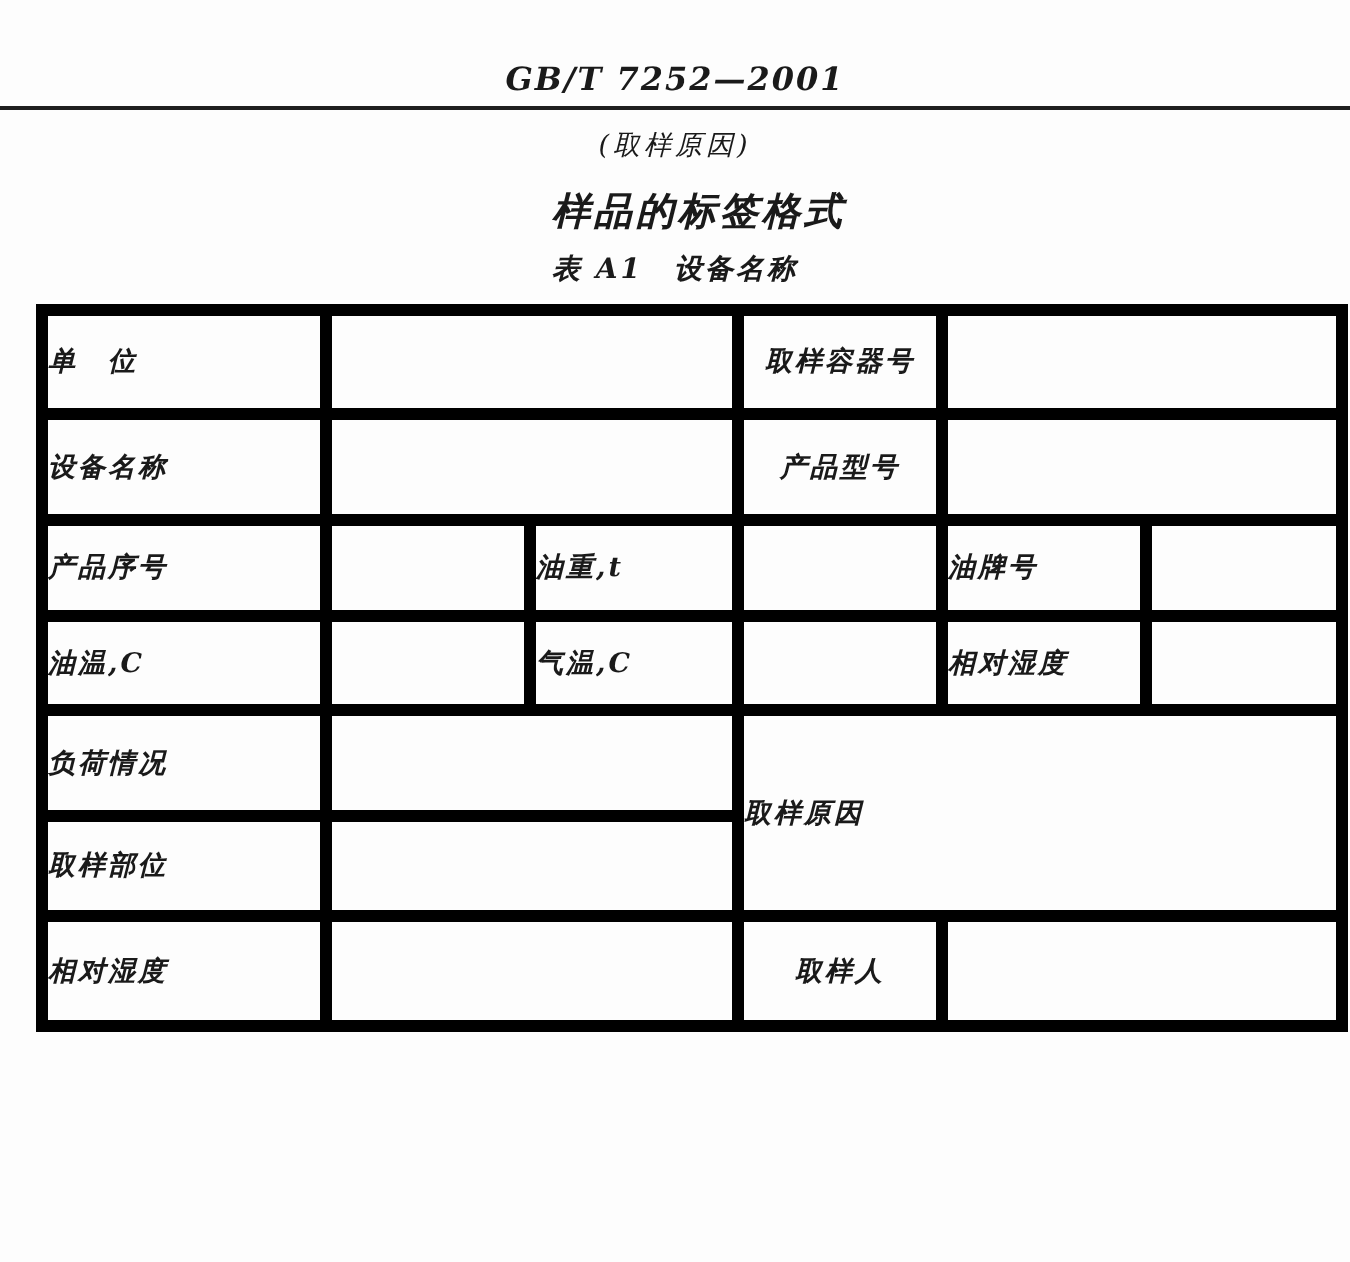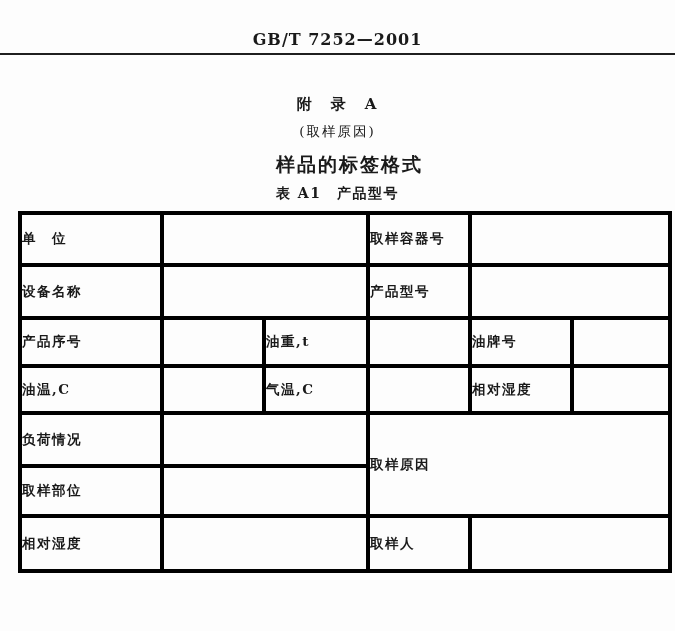--- a/index.html
+++ b/index.html
@@ -3,21 +3,21 @@
 <meta charset="utf-8">
 <style>
   html,body{margin:0;padding:0;}
   body{
     width:675px;height:631px;
     background:#fdfdfd;
     font-family:"DejaVu Serif","Liberation Serif",serif;
     color:#1a1a1a;
     overflow:hidden;
   }
-  .page{position:relative;width:675px;height:589px;}
+  .page{position:relative;width:675px;height:589px;font-style:italic;}
 
   .std-header{
     padding-top:30px;
     text-align:center;
     font-size:16px;
     font-weight:bold;
     letter-spacing:1px;
   }
   .header-rule{
     margin-top:4px;
@@ -65,30 +65,30 @@
   table.sample-label{
     margin-top:8px;
     margin-left:18px;
     width:650px;
     border-collapse:collapse;
     table-layout:fixed;
     border:2px solid #1a1a1a;
     border-bottom-width:3px;
   }
   table.sample-label td{
-    border:4px solid #000000;
+    border:6px solid #000000;
     font-size:13.5px;
     font-weight:600;
     letter-spacing:1.5px;
     vertical-align:middle;
     padding:0;
   }
   td.lbl-main{padding-left:24px;}
   td.lbl-mid{padding-left:18px;}
-  td.lbl-right{padding-left:14px;}
+  td.lbl-right{padding-left:14px;text-align:center;}
   td.lbl-brand{padding-left:32px;}
   td.lbl-humidity{padding-left:20px;}
   td.reason-cell{
     vertical-align:top;
     padding-top:9px;
     padding-left:14px;
   }
   tr.r1{height:52px;}
   tr.r2{height:53px;}
   tr.r3{height:48px;}
@@ -99,28 +99,27 @@
 </style>
 </head>
 <body>
 
 <div class="page">
 
   <div class="std-header">GB/T 7252—2001</div>
 
   <div class="header-rule"></div>
 
-  <div class="appendix-title">附　录　A</div>
 
   <div class="appendix-subtitle">(取样原因)</div>
 
   <div class="appendix-section-title">样品的标签格式</div>
 
 
-  <div class="table-caption">表 A1　产品型号</div>
+  <div class="table-caption">表 A1　设备名称</div>
 
   <table class="sample-label">
     <colgroup>
       <col style="width:142px">
       <col style="width:102px">
       <col style="width:104px">
       <col style="width:102px">
       <col style="width:102px">
       <col style="width:98px">
     </colgroup>

